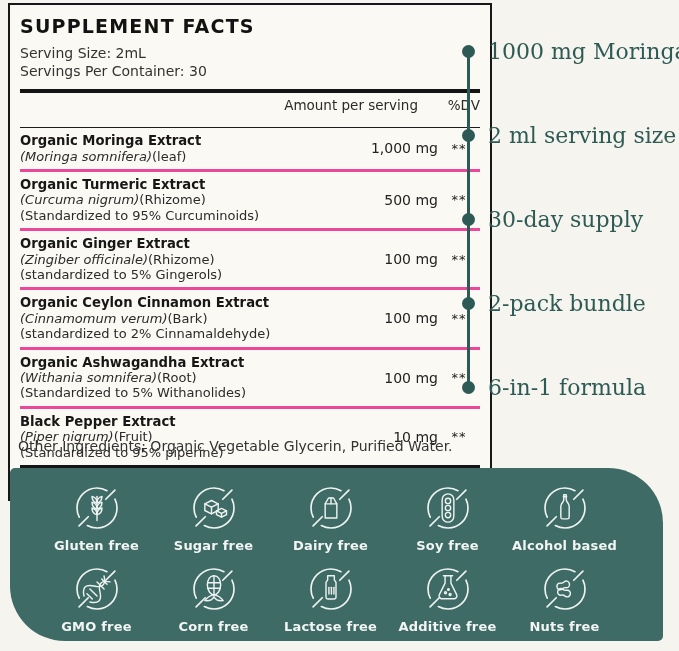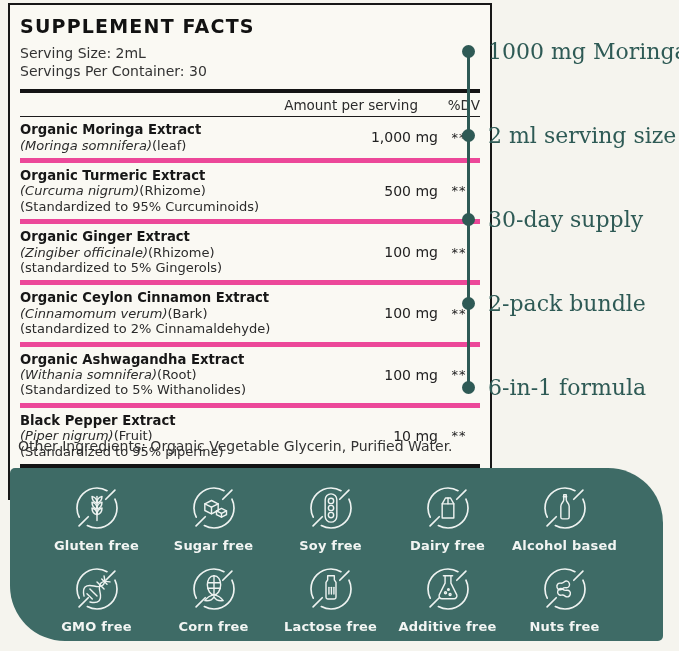--- a/index.html
+++ b/index.html
@@ -20,32 +20,32 @@
     padding:8px 10px 6px 10px;
   }
   .facts-title {
     font-size:19px; font-weight:700; letter-spacing:1.2px;
     color:#121212; margin:2px 0 7px 0;
   }
   .serving-line { font-size:14px; line-height:1.32; color:#333; }
   .bar-thick { height:4px; background:#141414; margin-top:8px; }
   .facts-header {
     display:flex; align-items:center;
-    padding:4px 0 3px 0;
+    padding:4px 0 14px 0;
     border-bottom:1.5px solid #1c1c1c;
     font-size:13.5px; color:#2b2b2b;
   }
   .facts-header .spacer { flex:1; }
   .h-amount { text-align:right; margin-right:16px; }
   .h-dv { width:46px; text-align:right; }
 
   .facts-row {
     display:flex; align-items:center;
     padding:5px 0 5px 0;
-    border-bottom:5px solid #ec4899;
+    border-bottom:3px solid #ec4899;
   }
   .facts-row:last-child { border-bottom:none; }
   .r-left { flex:1; font-size:13px; line-height:1.18; color:#2b2b2b; }
   .r-name { font-weight:700; color:#171717; font-size:13.2px; }
   .r-latin { font-style:italic; }
   .r-part { font-style:normal; }
   .r-amount {
     width:150px; text-align:right; font-size:14px; color:#222;
   }
   .r-dv { width:42px; text-align:center; font-size:13px; letter-spacing:1px; color:#222; }
@@ -251,42 +251,42 @@
         <span class="badge-label">Sugar free</span>
       </div>
 
       <div class="badge">
         <span class="badge-icon"><svg viewBox="0 0 60 60" width="50" height="50">
             <g fill="none" stroke="#eef3f1" stroke-width="2" stroke-linecap="round">
               <circle cx="30" cy="30" r="24" stroke-dasharray="49.5 14 61.4 14 12"></circle>
               <path d="M51.5 8.5 L40.5 19.5 M19.5 40.5 L8.5 51.5"></path>
             </g>
             <g fill="none" stroke="#eef3f1" stroke-width="1.7" stroke-linecap="round" stroke-linejoin="round">
+              <path d="M23 25 L27 18 H33 L37 25 V42 H23 Z"></path>
+              <path d="M23 25 H37"></path>
+              <path d="M30 18 V25"></path>
+            </g>
+          </svg></span>
+        <span class="badge-label">Dairy free</span>
+      </div>
+
+      <div class="badge">
+        <span class="badge-icon"><svg viewBox="0 0 60 60" width="50" height="50">
+            <g fill="none" stroke="#eef3f1" stroke-width="2" stroke-linecap="round">
+              <circle cx="30" cy="30" r="24" stroke-dasharray="49.5 14 61.4 14 12"></circle>
+              <path d="M51.5 8.5 L40.5 19.5 M19.5 40.5 L8.5 51.5"></path>
+            </g>
+            <g fill="none" stroke="#eef3f1" stroke-width="1.7" stroke-linecap="round" stroke-linejoin="round">
               <rect x="23" y="13" width="14" height="34" rx="7"></rect>
               <circle cx="30" cy="21.5" r="3.2"></circle>
               <circle cx="30" cy="30" r="3.2"></circle>
               <circle cx="30" cy="38.5" r="3.2"></circle>
             </g>
           </svg></span>
         <span class="badge-label">Soy free</span>
-      </div>
-
-      <div class="badge">
-        <span class="badge-icon"><svg viewBox="0 0 60 60" width="50" height="50">
-            <g fill="none" stroke="#eef3f1" stroke-width="2" stroke-linecap="round">
-              <circle cx="30" cy="30" r="24" stroke-dasharray="49.5 14 61.4 14 12"></circle>
-              <path d="M51.5 8.5 L40.5 19.5 M19.5 40.5 L8.5 51.5"></path>
-            </g>
-            <g fill="none" stroke="#eef3f1" stroke-width="1.7" stroke-linecap="round" stroke-linejoin="round">
-              <path d="M23 25 L27 18 H33 L37 25 V42 H23 Z"></path>
-              <path d="M23 25 H37"></path>
-              <path d="M30 18 V25"></path>
-            </g>
-          </svg></span>
-        <span class="badge-label">Dairy free</span>
       </div>
 
       <div class="badge">
         <span class="badge-icon"><svg viewBox="0 0 60 60" width="50" height="50">
             <g fill="none" stroke="#eef3f1" stroke-width="2" stroke-linecap="round">
               <circle cx="30" cy="30" r="24" stroke-dasharray="49.5 14 61.4 14 12"></circle>
               <path d="M51.5 8.5 L40.5 19.5 M19.5 40.5 L8.5 51.5"></path>
             </g>
             <g fill="none" stroke="#eef3f1" stroke-width="1.7" stroke-linecap="round" stroke-linejoin="round">
               <path d="M28.5 14 h3 v6 c0 3 3.5 4 3.5 8 v13 a2 2 0 0 1 -2 2 h-6 a2 2 0 0 1 -2 -2 V28 c0 -4 3.5 -5 3.5 -8 Z"></path>

